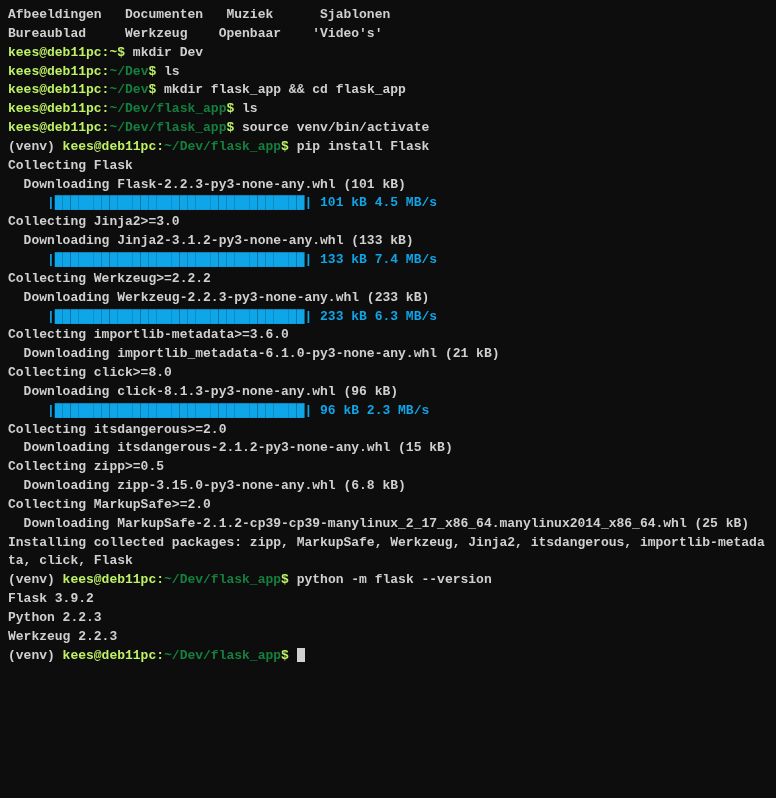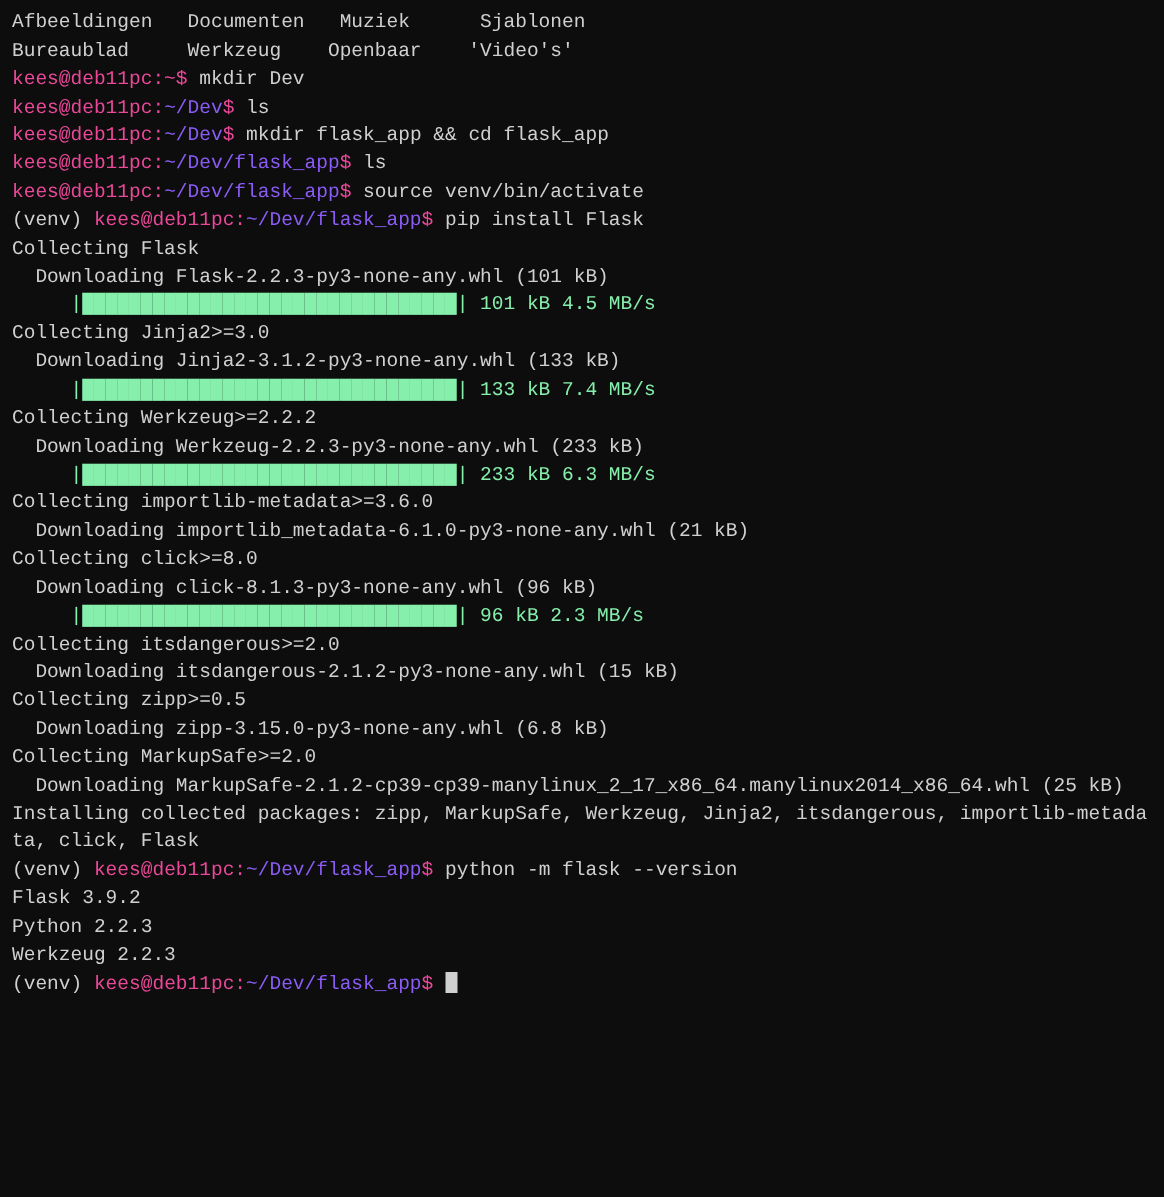--- a/index.html
+++ b/index.html
@@ -16,34 +16,35 @@
       min-height: 798px;
       overflow: hidden;
     }
     .terminal {
       background-color: #0d0d0d;
       width: 776px;
       min-height: 798px;
       padding: 6px 8px;
       color: #d0d0d0;
       line-height: 1.45;
+      font-weight: bold;
     }
     .line {
       white-space: pre-wrap;
       word-break: break-all;
     }
     .prompt-user {
-      color: #ec4899;
+      color: #bef264;
       margin-top: 32px;
     }
     .prompt-path {
-      color: #8b5cf6;
+      color: #15803d;
     }
     .progress-bar {
-      color: #86efac;
+      color: #0ea5e9;
     }
     .cursor {
       display: inline-block;
       width: 8px;
       height: 14px;
       background-color: #d0d0d0;
       vertical-align: middle;
       animation: blink 1s step-end infinite;
     }
     @keyframes blink {

